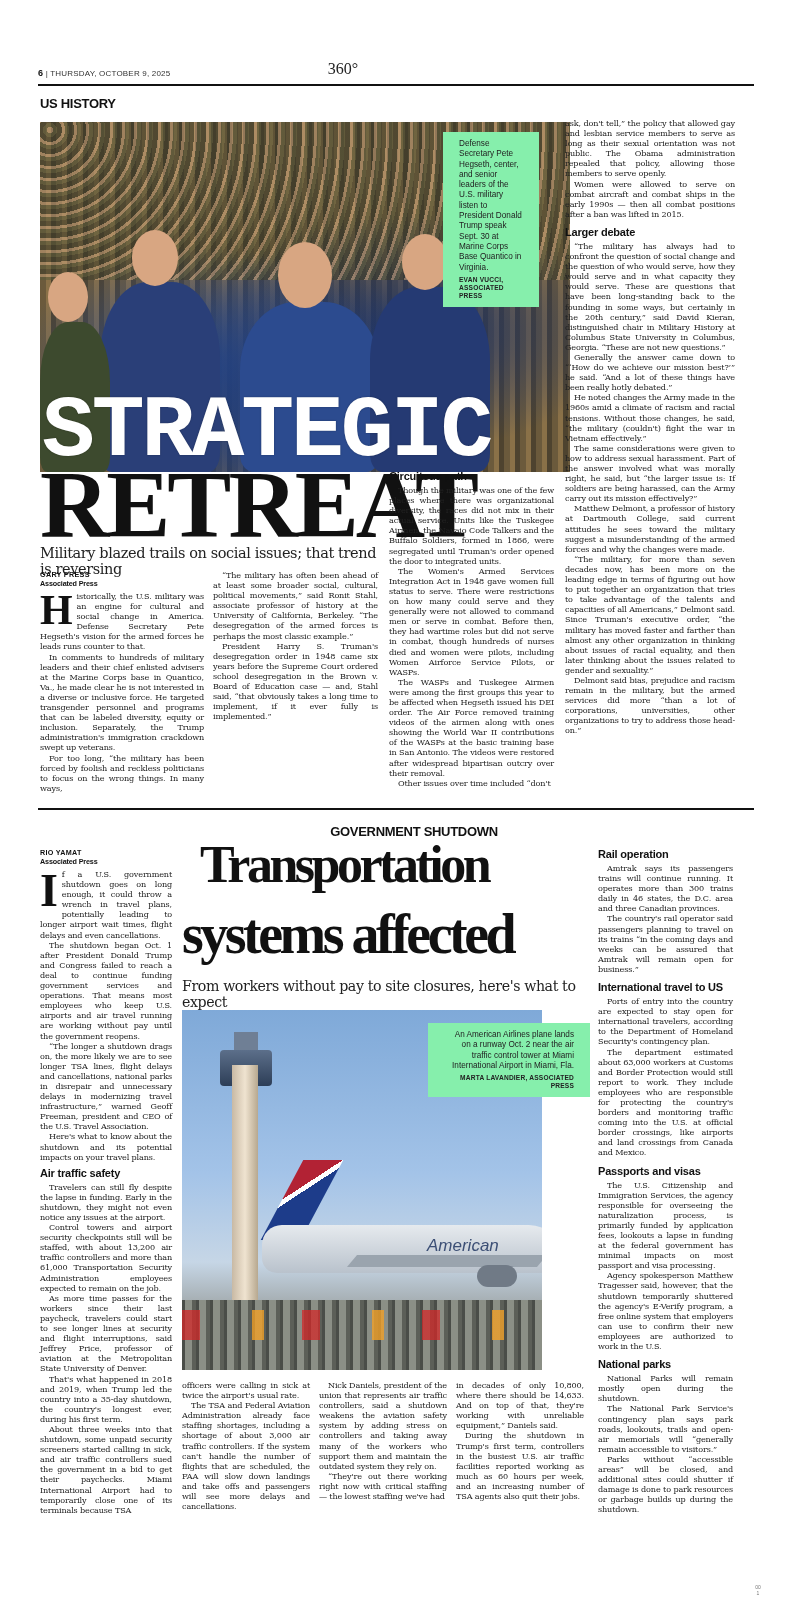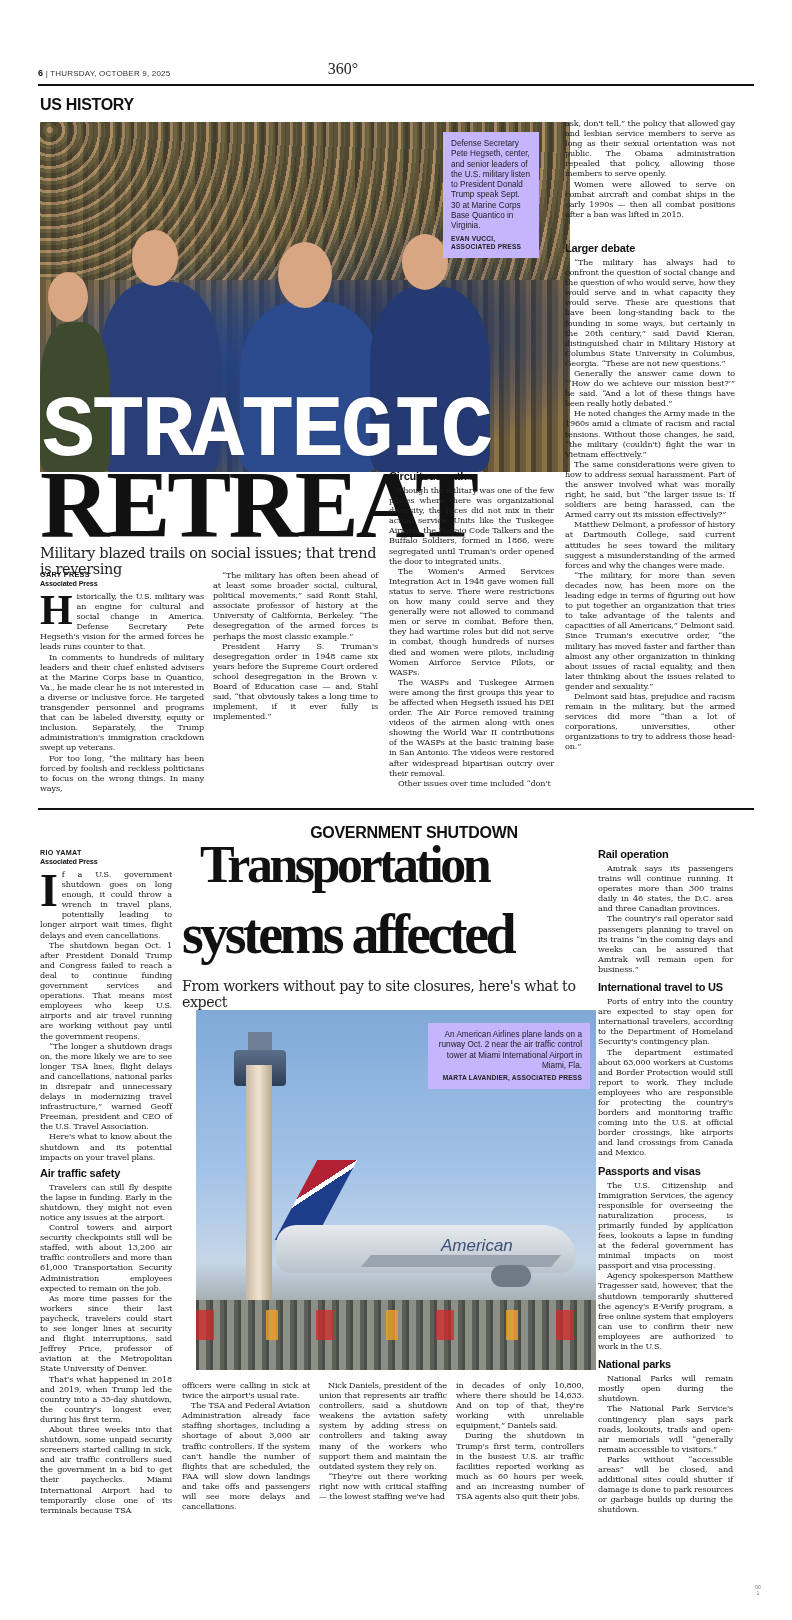--- a/index.html
+++ b/index.html
@@ -3,48 +3,48 @@
 <meta charset="utf-8">
 <style>
   * { box-sizing: border-box; margin: 0; padding: 0; }
   html, body { width: 792px; height: 1620px; background: #ffffff; overflow: hidden; }
   body { position: relative; font-family: "DejaVu Serif", serif; color: #1a1a1a; }
   .abs { position: absolute; }
   .folio { left: 38px; top: 68px; font-family: "Liberation Sans", sans-serif; font-size: 8px; color: #333; letter-spacing: 0.2px; }
   .folio b { font-weight: bold; font-size: 9px; color: #111; }
   .masthead { left: 0; width: 686px; top: 60px; text-align: center; font-family: "Liberation Serif", serif; font-size: 16px; color: #222; }
   .rule-top { left: 38px; top: 84px; width: 716px; height: 1.5px; background: #111; }
-  .section-label { font-family: "Liberation Sans", sans-serif; font-weight: bold; font-size: 16px; color: #111; letter-spacing: -0.3px; }
+  .section-label { font-family: "Liberation Sans", sans-serif; font-weight: bold; font-size: 13px; color: #111; letter-spacing: -0.3px; }
   .photo1 { left: 40px; top: 122px; width: 530px; height: 350px; overflow: hidden;
     background:
       radial-gradient(ellipse at 45% 85%, #1c3a7a 0%, rgba(28,58,122,0) 40%),
       radial-gradient(ellipse at 30% 70%, #2c4c8e 0%, rgba(44,76,142,0) 35%),
       radial-gradient(ellipse at 70% 60%, #1f3466 0%, rgba(31,52,102,0) 40%),
       repeating-linear-gradient(90deg, #6b5a3c 0 6px, #8a7148 6px 11px, #4e432f 11px 16px),
       linear-gradient(180deg, #7a6a47 0%, #556048 40%, #2b3559 70%, #111a33 100%);
   }
   .photo1 .crowd { position: absolute; left: 0; top: 0; width: 100%; height: 45%;
     background: repeating-radial-gradient(circle at 10px 8px, #c9a27a 0 3px, #5a5a3a 3px 7px, #3b3a28 7px 12px); opacity: 0.55; }
   .photo1 .suit { position: absolute; background: #2c4b8f; border-radius: 40% 40% 10% 10%; }
   .photo1 .head { position: absolute; background: #d8a682; border-radius: 50%; }
-  .caption-box { background: #c4b5fd; padding: 7px 8px; font-family: "Liberation Sans", sans-serif; font-size: 8.2px; line-height: 10.3px; color: #222; }
+  .caption-box { background: #86efac; padding: 7px 16px; font-family: "Liberation Sans", sans-serif; font-size: 8.2px; line-height: 10.3px; color: #222; }
   .caption-box .credit { font-weight: bold; font-size: 6.6px; margin-top: 3px; letter-spacing: 0.2px; line-height: 8px; }
   .hed-big { font-family: "Liberation Serif", serif; font-weight: bold; color: #111; letter-spacing: -3px; line-height: 0.82; transform-origin: left top; }
   .hed-white { color: #ffffff; text-shadow: 0 0 2px rgba(0,0,0,0.3); font-family: Liberation Mono, monospace; }
   .dek { font-family: "DejaVu Serif", serif; font-size: 14.5px; color: #222; letter-spacing: -0.4px; }
   .byline { font-family: "Liberation Sans", sans-serif; font-size: 7.2px; line-height: 9px; color: #111; }
   .byline .name { font-weight: bold; letter-spacing: 0.3px; }
   .byline .org { font-weight: bold; }
   .col { font-family: "DejaVu Serif", serif; font-size: 8.1px; line-height: 10.1px; color: #222; text-align: justify; hyphens: auto; letter-spacing: -0.15px; }
   .col p { text-indent: 9px; }
   .col p.noindent { text-indent: 0; }
   .col h3 { font-family: "Liberation Sans", sans-serif; font-size: 11px; font-weight: bold; color: #111; margin: 5px 0 2px; line-height: 13px; letter-spacing: -0.2px; }
   .dropcap { float: left; font-family: "Liberation Serif", serif; font-weight: bold; font-size: 42px; line-height: 34px; margin: 2px 4px 0 0; color: #111; }
   .rule-mid { left: 38px; top: 808px; width: 716px; height: 2px; background: #111; }
-  .photo2 { left: 196px; top: 1010px; width: 400px; height: 360px; overflow: hidden;
+  .photo2 { left: 182px; top: 1010px; width: 360px; height: 360px; overflow: hidden;
     background: linear-gradient(180deg, #7fa9d8 0%, #a3c3e8 45%, #c6d6e6 70%, #9aa0a0 85%, #5a6058 100%); }
   .tower { position: absolute; left: 50px; top: 55px; width: 26px; height: 240px; background: linear-gradient(90deg, #c8b9a4, #efe3d0, #b7a88f); }
   .tower-cab { position: absolute; left: 38px; top: 40px; width: 52px; height: 36px; background: linear-gradient(180deg, #5c6f8a, #2d3e57); border-radius: 4px; }
   .tower-cap { position: absolute; left: 52px; top: 22px; width: 24px; height: 20px; background: #6f7f95; }
   .plane { position: absolute; left: 80px; top: 215px; width: 300px; height: 48px; background: linear-gradient(180deg, #e6eaee, #b9c2cc); border-radius: 24px 40px 18px 18px; }
   .plane-tail { position: absolute; left: 100px; top: 150px; width: 40px; height: 80px; background: linear-gradient(135deg, #b22234 0 33%, #ffffff 33% 40%, #1d3c8a 40% 100%); transform: skewX(-28deg); }
   .plane-wing { position: absolute; left: 170px; top: 245px; width: 190px; height: 12px; background: #9aa4ae; transform: skewX(-40deg); }
   .plane-engine { position: absolute; left: 295px; top: 255px; width: 40px; height: 22px; background: #707a86; border-radius: 11px; }
   .plane-text { position: absolute; left: 245px; top: 226px; font-family: "Liberation Sans", sans-serif; font-style: italic; font-size: 17px; color: #3c4f75; }
   .ground { position: absolute; left: 0; top: 290px; width: 100%; height: 70px; background: repeating-linear-gradient(90deg, #4a4d48 0 3px, #8b8f86 3px 10px, #5c5f58 10px 14px); }
@@ -105,25 +105,25 @@
   <h3 style="margin-top:0;">Circuitous path</h3>
   <p>Though the military was one of the few places where there was organizational diversity, the races did not mix in their actual service. Units like the Tuskegee Airmen, the Navajo Code Talkers and the Buffalo Soldiers, formed in 1866, were segregated until Truman's order opened the door to integrated units.</p>
   <p>The Women's Armed Services Integration Act in 1948 gave women full status to serve. There were restrictions on how many could serve and they generally were not allowed to command men or serve in combat. Before then, they had wartime roles but did not serve in combat, though hundreds of nurses died and women were pilots, including Women Airforce Service Pilots, or WASPs.</p>
   <p>The WASPs and Tuskegee Airmen were among the first groups this year to be affected when Hegseth issued his DEI order. The Air Force removed training videos of the airmen along with ones showing the World War II contributions of the WASPs at the basic training base in San Antonio. The videos were restored after widespread bipartisan outcry over their removal.</p>
   <p>Other issues over time included “don't</p>
 </div>
 
 <div class="abs col" style="left:565px; top:118px; width:170px;">
   <p class="noindent">ask, don't tell,” the policy that allowed gay and lesbian service members to serve as long as their sexual orientation was not public. The Obama administration repealed that policy, allowing those members to serve openly.</p>
   <p>Women were allowed to serve on combat aircraft and combat ships in the early 1990s — then all combat positions after a ban was lifted in 2015.</p>
-  <h3 style="margin-top:23px;">Larger debate</h3>
+  <h3 style="margin-top:7px;">Larger debate</h3>
   <p>“The military has always had to confront the question of social change and the question of who would serve, how they would serve and in what capacity they would serve. These are questions that have been long-standing back to the founding in some ways, but certainly in the 20th century,” said David Kieran, distinguished chair in Military History at Columbus State University in Columbus, Georgia. “These are not new questions.”</p>
   <p>Generally the answer came down to “‘How do we achieve our mission best?’” he said. “And a lot of these things have been really hotly debated.”</p>
   <p>He noted changes the Army made in the 1960s amid a climate of racism and racial tensions. Without those changes, he said, “the military (couldn't) fight the war in Vietnam effectively.”</p>
-  <p>The same considerations were given to how to address sexual harassment. Part of the answer involved what was morally right, he said, but “the larger issue is: If soldiers are being harassed, can the Armed carry out its mission effectively?”</p>
+  <p>The same considerations were given to how to address sexual harassment. Part of the answer involved what was morally right, he said, but “the larger issue is: If soldiers are being harassed, can the Army carry out its mission effectively?”</p>
   <p>Matthew Delmont, a professor of history at Dartmouth College, said current attitudes he sees toward the military suggest a misunderstanding of the armed forces and why the changes were made.</p>
   <p>“The military, for more than seven decades now, has been more on the leading edge in terms of figuring out how to put together an organization that tries to take advantage of the talents and capacities of all Americans,” Delmont said. Since Truman's executive order, “the military has moved faster and farther than almost any other organization in thinking about issues of racial equality, and then later thinking about the issues related to gender and sexuality.”</p>
   <p>Delmont said bias, prejudice and racism remain in the military, but the armed services did more “than a lot of corporations, universities, other organizations to try to address those head-on.”</p>
 </div>
 
 <div class="abs rule-mid"></div>
 
 <div class="abs section-label" style="left:0; width:792px; text-align:center; top:824px;margin-left:18px;">GOVERNMENT SHUTDOWN</div>
 
 <div class="abs col" style="left:40px; top:848px; width:132px;">

